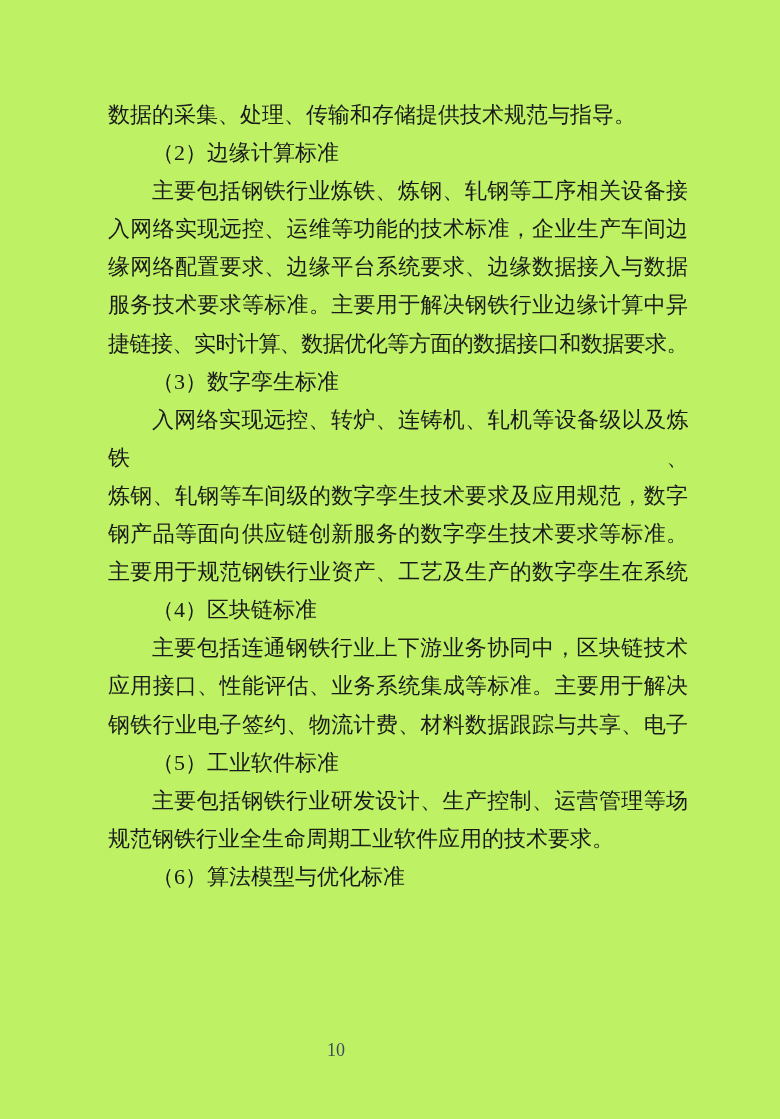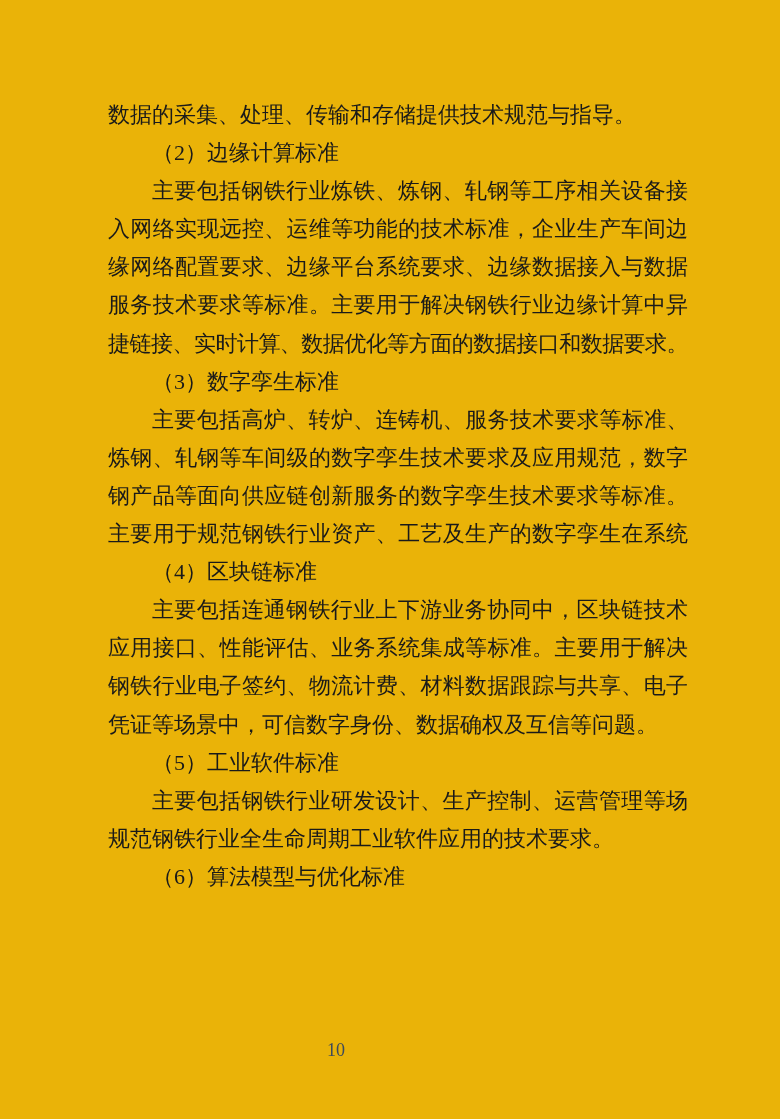--- a/index.html
+++ b/index.html
@@ -4,21 +4,21 @@
 <style>
   html, body {
     margin: 0;
     padding: 0;
     background: #ffffff;
   }
   .page {
     position: relative;
     width: 780px;
     height: 1119px;
-    background: #eab308;
+    background: #bef264;
     overflow: hidden;
     font-family: "Liberation Serif", "DejaVu Serif", serif;
   }
   .text-block {
     position: absolute;
     left: 108px;
     top: 96px;
     width: 580px;
     font-size: 22px;
     line-height: 38.1px;
@@ -56,28 +56,27 @@
 <div class="page">
   <div class="text-block">
     <div class="line">数据的采集、处理、传输和存储提供技术规范与指导。</div>
     <div class="line indent">（2）边缘计算标准</div>
     <div class="line indent fill">主要包括钢铁行业炼铁、炼钢、轧钢等工序相关设备接</div>
     <div class="line fill">入网络实现远控、运维等功能的技术标准，企业生产车间边</div>
     <div class="line fill">缘网络配置要求、边缘平台系统要求、边缘数据接入与数据</div>
     <div class="line fill">服务技术要求等标准。主要用于解决钢铁行业边缘计算中异</div>
     <div class="line fill tight">捷链接、实时计算、数据优化等方面的数据接口和数据要求。</div>
     <div class="line indent">（3）数字孪生标准</div>
-    <div class="line indent fill tight">主要包括高炉、转炉、连铸机、服务技术要求等标准、</div>
+    <div class="line indent fill tight">入网络实现远控、转炉、连铸机、轧机等设备级以及炼铁、</div>
     <div class="line fill">炼钢、轧钢等车间级的数字孪生技术要求及应用规范，数字</div>
     <div class="line fill">钢产品等面向供应链创新服务的数字孪生技术要求等标准。</div>
     <div class="line fill">主要用于规范钢铁行业资产、工艺及生产的数字孪生在系统</div>
     <div class="line indent">（4）区块链标准</div>
     <div class="line indent fill">主要包括连通钢铁行业上下游业务协同中，区块链技术</div>
     <div class="line fill">应用接口、性能评估、业务系统集成等标准。主要用于解决</div>
     <div class="line fill">钢铁行业电子签约、物流计费、材料数据跟踪与共享、电子</div>
-    <div class="line">凭证等场景中，可信数字身份、数据确权及互信等问题。</div>
     <div class="line indent">（5）工业软件标准</div>
     <div class="line indent fill">主要包括钢铁行业研发设计、生产控制、运营管理等场</div>
     <div class="line">规范钢铁行业全生命周期工业软件应用的技术要求。</div>
     <div class="line indent">（6）算法模型与优化标准</div>
   </div>
   <div class="page-number">10</div>
 </div>
 
 </body></html>

